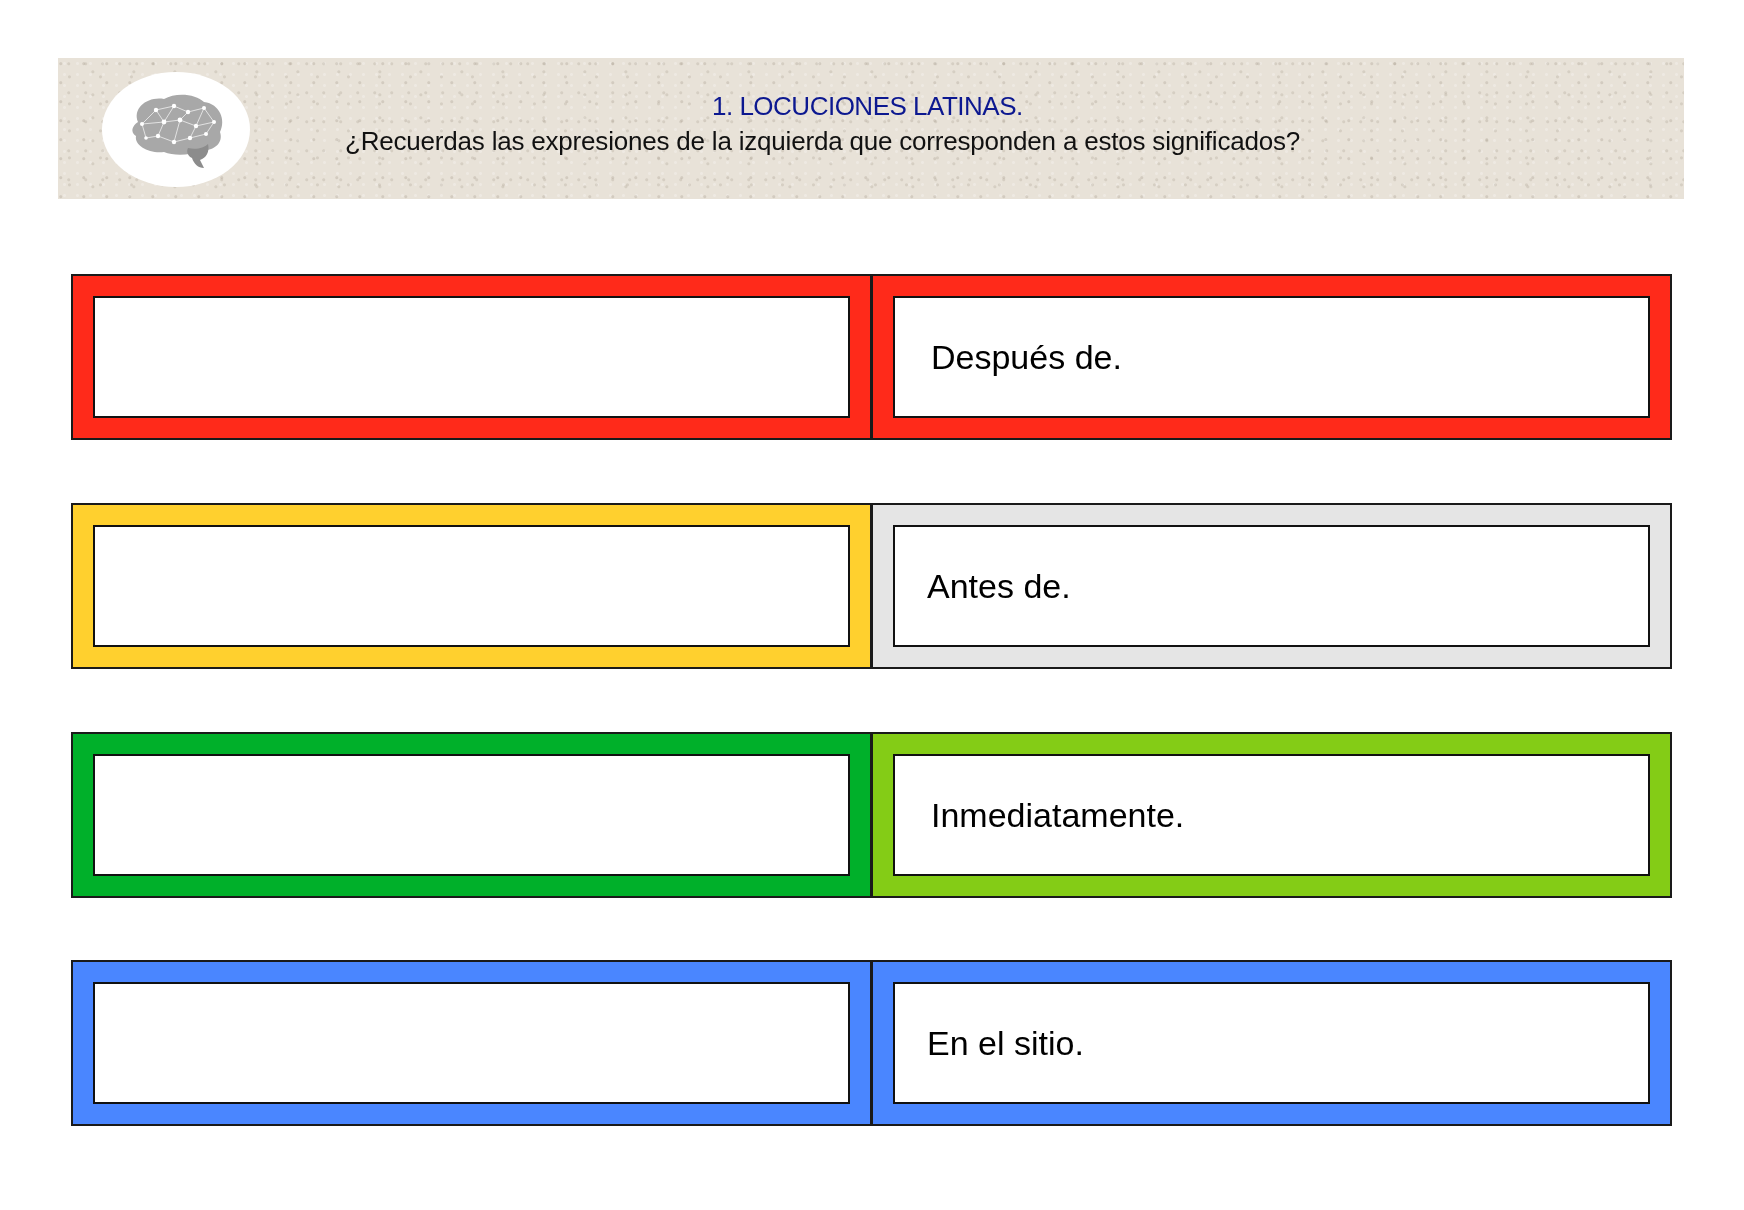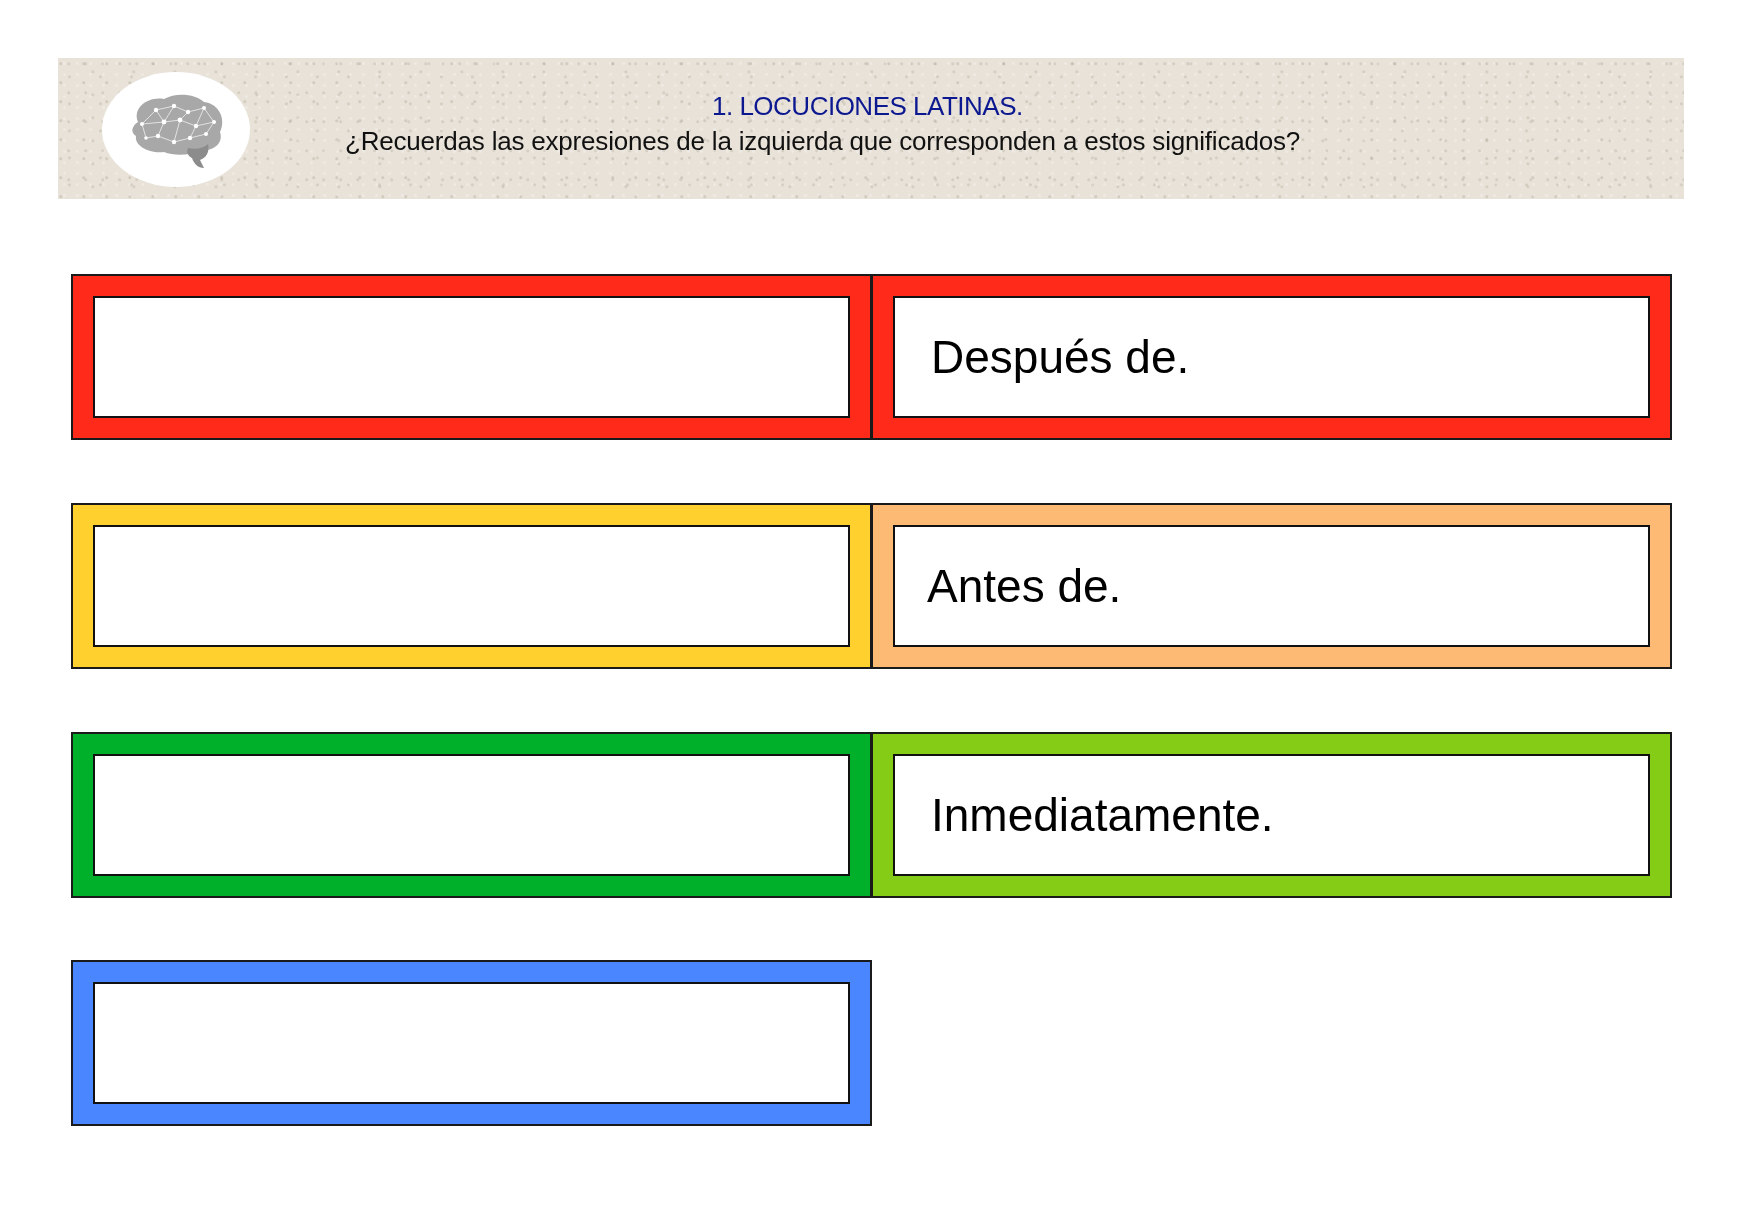--- a/index.html
+++ b/index.html
@@ -107,21 +107,21 @@
     box-sizing: border-box;
   }
   .meaning {
     position: absolute;
     left: 36px;
     top: 0;
     bottom: 0;
     display: flex;
     align-items: center;
     font-family: "Liberation Sans", sans-serif;
-    font-size: 46px;
+    font-size: 34px;
     color: #000000;
     white-space: nowrap;
   }
 </style>
 </head>
 <body>
 
 <div class="banner">
   <div class="logo-ellipse">
     <svg viewBox="0 0 104 78">
@@ -172,21 +172,21 @@
     </div>
   </div>
 </div>
 
 <div class="row" style="top:503px;">
   <div class="cell left" style="background:#ffd02e;">
     <div class="inner">
       <input type="text" value="" style="">
     </div>
   </div>
-  <div class="cell right" style="background:#fdba74;text-align:center;">
+  <div class="cell right" style="background:#e5e5e5;text-align:center;">
     <div class="inner">
       <span class="meaning" style="left:32px;">Antes de.</span>
     </div>
   </div>
 </div>
 
 <div class="row" style="top:732px;">
   <div class="cell left" style="background:#00b02a;">
     <div class="inner">
       <input type="text" value="" style="">
@@ -198,13 +198,18 @@
     </div>
   </div>
 </div>
 
 <div class="row" style="top:960px;">
   <div class="cell left" style="background:#4a86ff;">
     <div class="inner">
       <input type="text" value="" style="">
     </div>
   </div>
+  <div class="cell right" style="background:#4a86ff;">
+    <div class="inner">
+      <span class="meaning" style="left:32px;">En el sitio.</span>
+    </div>
+  </div>
 </div>
 
 </body></html>

